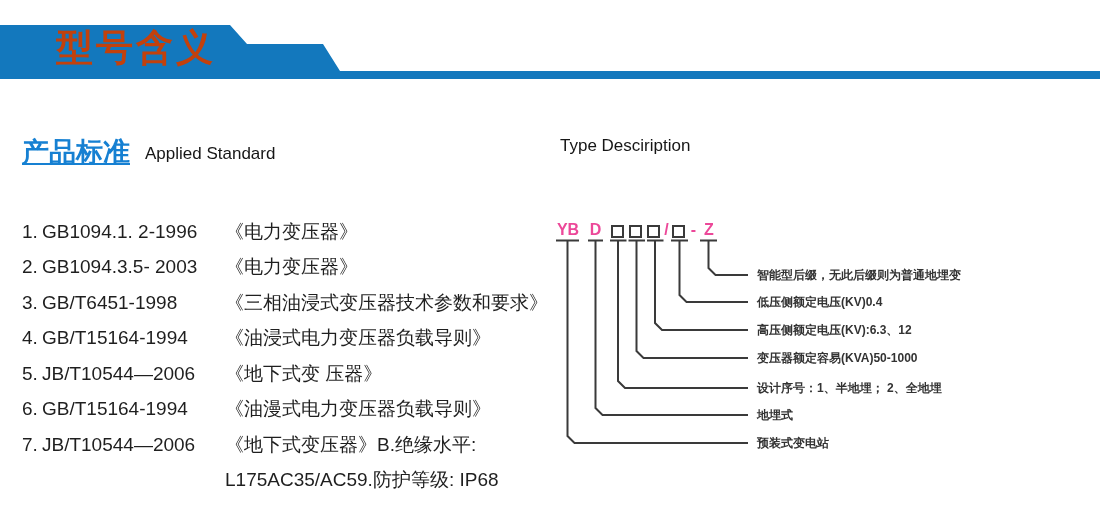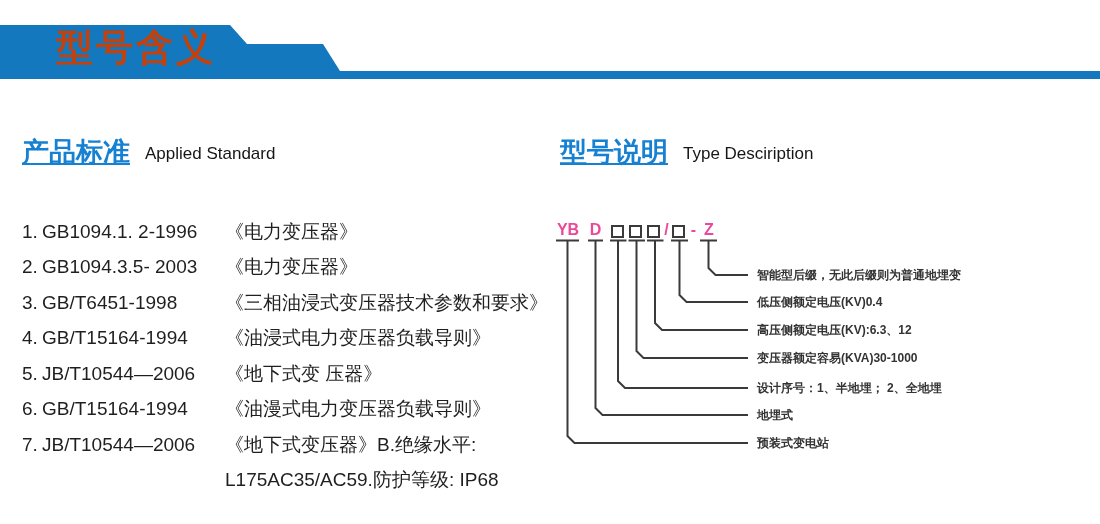--- a/index.html
+++ b/index.html
@@ -60,21 +60,20 @@
   </svg>
   <div class="banner-title">型号含义</div>
   <div class="banner-subtitle">MOdel maning</div>
 
   <div class="heading heading-left">
     <span class="h-cn">产品标准</span>
     <span class="h-en">Applied Standard</span>
   </div>
 
   <div class="heading heading-right">
-    <span class="h-cn">型号说明</span>
     <span class="h-en">Type Desciription</span>
   </div>
 
   <div class="std-list">
     <div class="std-row">
       <span class="std-num">1.</span>
       <span class="std-code">GB1094.1. 2-1996</span>
       <span class="std-title">《电力变压器》</span>
     </div>
     <div class="std-row">
@@ -135,18 +134,18 @@
       <path d="M636.5 240 V351 L643.5 358 H748"></path>
       <path d="M618 240 V381 L625 388 H748"></path>
       <path d="M595.5 240 V408 L602.5 415 H748"></path>
       <path d="M567.5 240 V436 L574.5 443 H748"></path>
     </g>
   </svg>
 
   <div class="dlabel" style="top:263px;">智能型后缀，无此后缀则为普通地埋变</div>
   <div class="dlabel" style="top:290px;">低压侧额定电压(KV)0.4</div>
   <div class="dlabel" style="top:318px;">高压侧额定电压(KV):6.3、12</div>
-  <div class="dlabel" style="top:346px;">变压器额定容易(KVA)30-1000</div>
+  <div class="dlabel" style="top:346px;">变压器额定容易(KVA)50-1000</div>
   <div class="dlabel" style="top:376px;">设计序号：1、半地埋； 2、全地埋</div>
   <div class="dlabel" style="top:403px;">地埋式</div>
   <div class="dlabel" style="top:431px;">预装式变电站</div>
 
 </div>
 
 </body></html>

